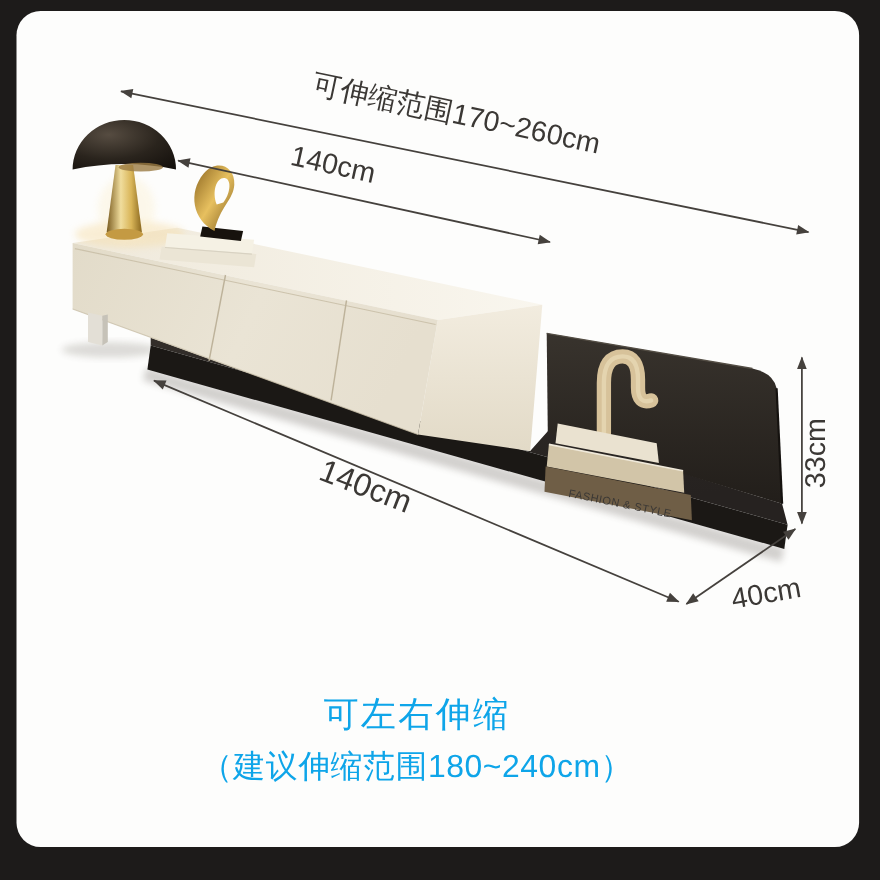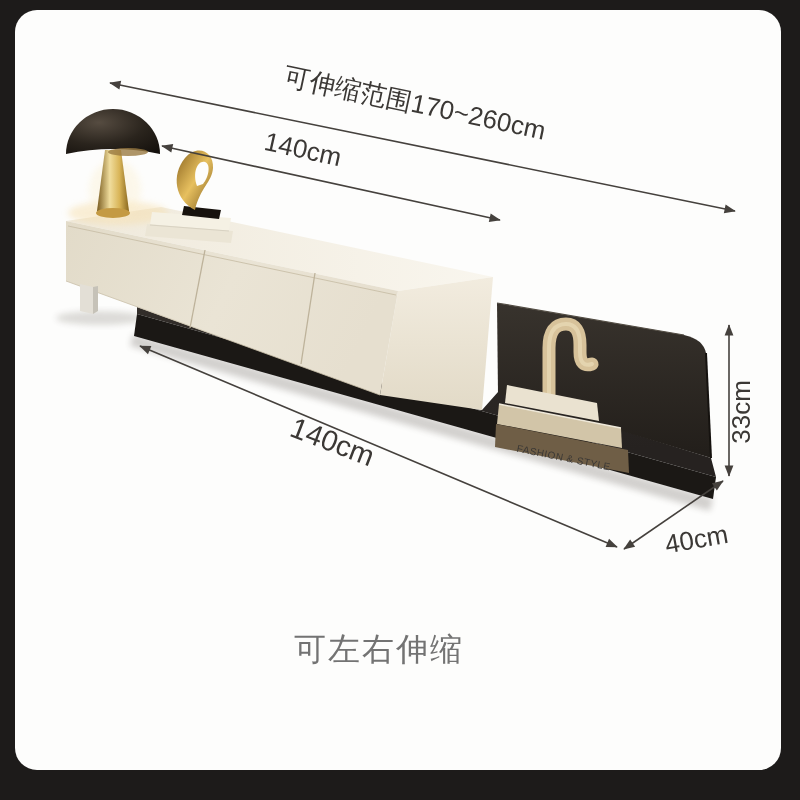--- a/index.html
+++ b/index.html
@@ -2,21 +2,21 @@
 <html><head>
 <meta charset="utf-8">
 <style>
   html,body{margin:0;padding:0;width:800px;height:800px;background:#1d1b1a;overflow:hidden;
     font-family:"Liberation Sans", sans-serif;}
   #frame{position:absolute;left:0;top:0;width:800px;height:800px;background:#1d1b1a;}
   #card{position:absolute;left:15px;top:10px;width:766px;height:760px;background:#fdfdfc;
     border-radius:22px;}
   #scene{position:absolute;left:0;top:0;width:800px;height:800px;}
   .caption{position:absolute;left:379px;transform:translate(-50%,-50%);white-space:nowrap;
-    color:#737373;text-align:center;}
+    color:#0ea5e9;text-align:center;}
   #caption-line1{top:650px;font-size:32px;letter-spacing:2px;}
   #caption-line2{top:697px;font-size:29px;letter-spacing:0.5px;}
   svg text{font-family:"Liberation Sans", sans-serif;fill:#3b3835;}
 </style>
 </head>
 <body>
 
 <div id="frame">
   <div id="card"></div>
 
@@ -129,13 +129,14 @@
     <g text-anchor="middle">
       <text transform="translate(413,112) rotate(12)" font-size="26">可伸缩范围170~260cm</text>
       <text transform="translate(301,158) rotate(12.5)" font-size="26">140cm</text>
       <text transform="translate(329,451) rotate(21)" font-size="29">140cm</text>
       <text transform="translate(698,548) rotate(-10)" font-size="26">40cm</text>
       <text transform="translate(750,412) rotate(-90)" font-size="26">33cm</text>
     </g>
   </svg>
 
   <div class="caption" id="caption-line1">可左右伸缩</div>
+  <div class="caption" id="caption-line2">（建议伸缩范围180~240cm）</div>
 </div>
 
 </body></html>

